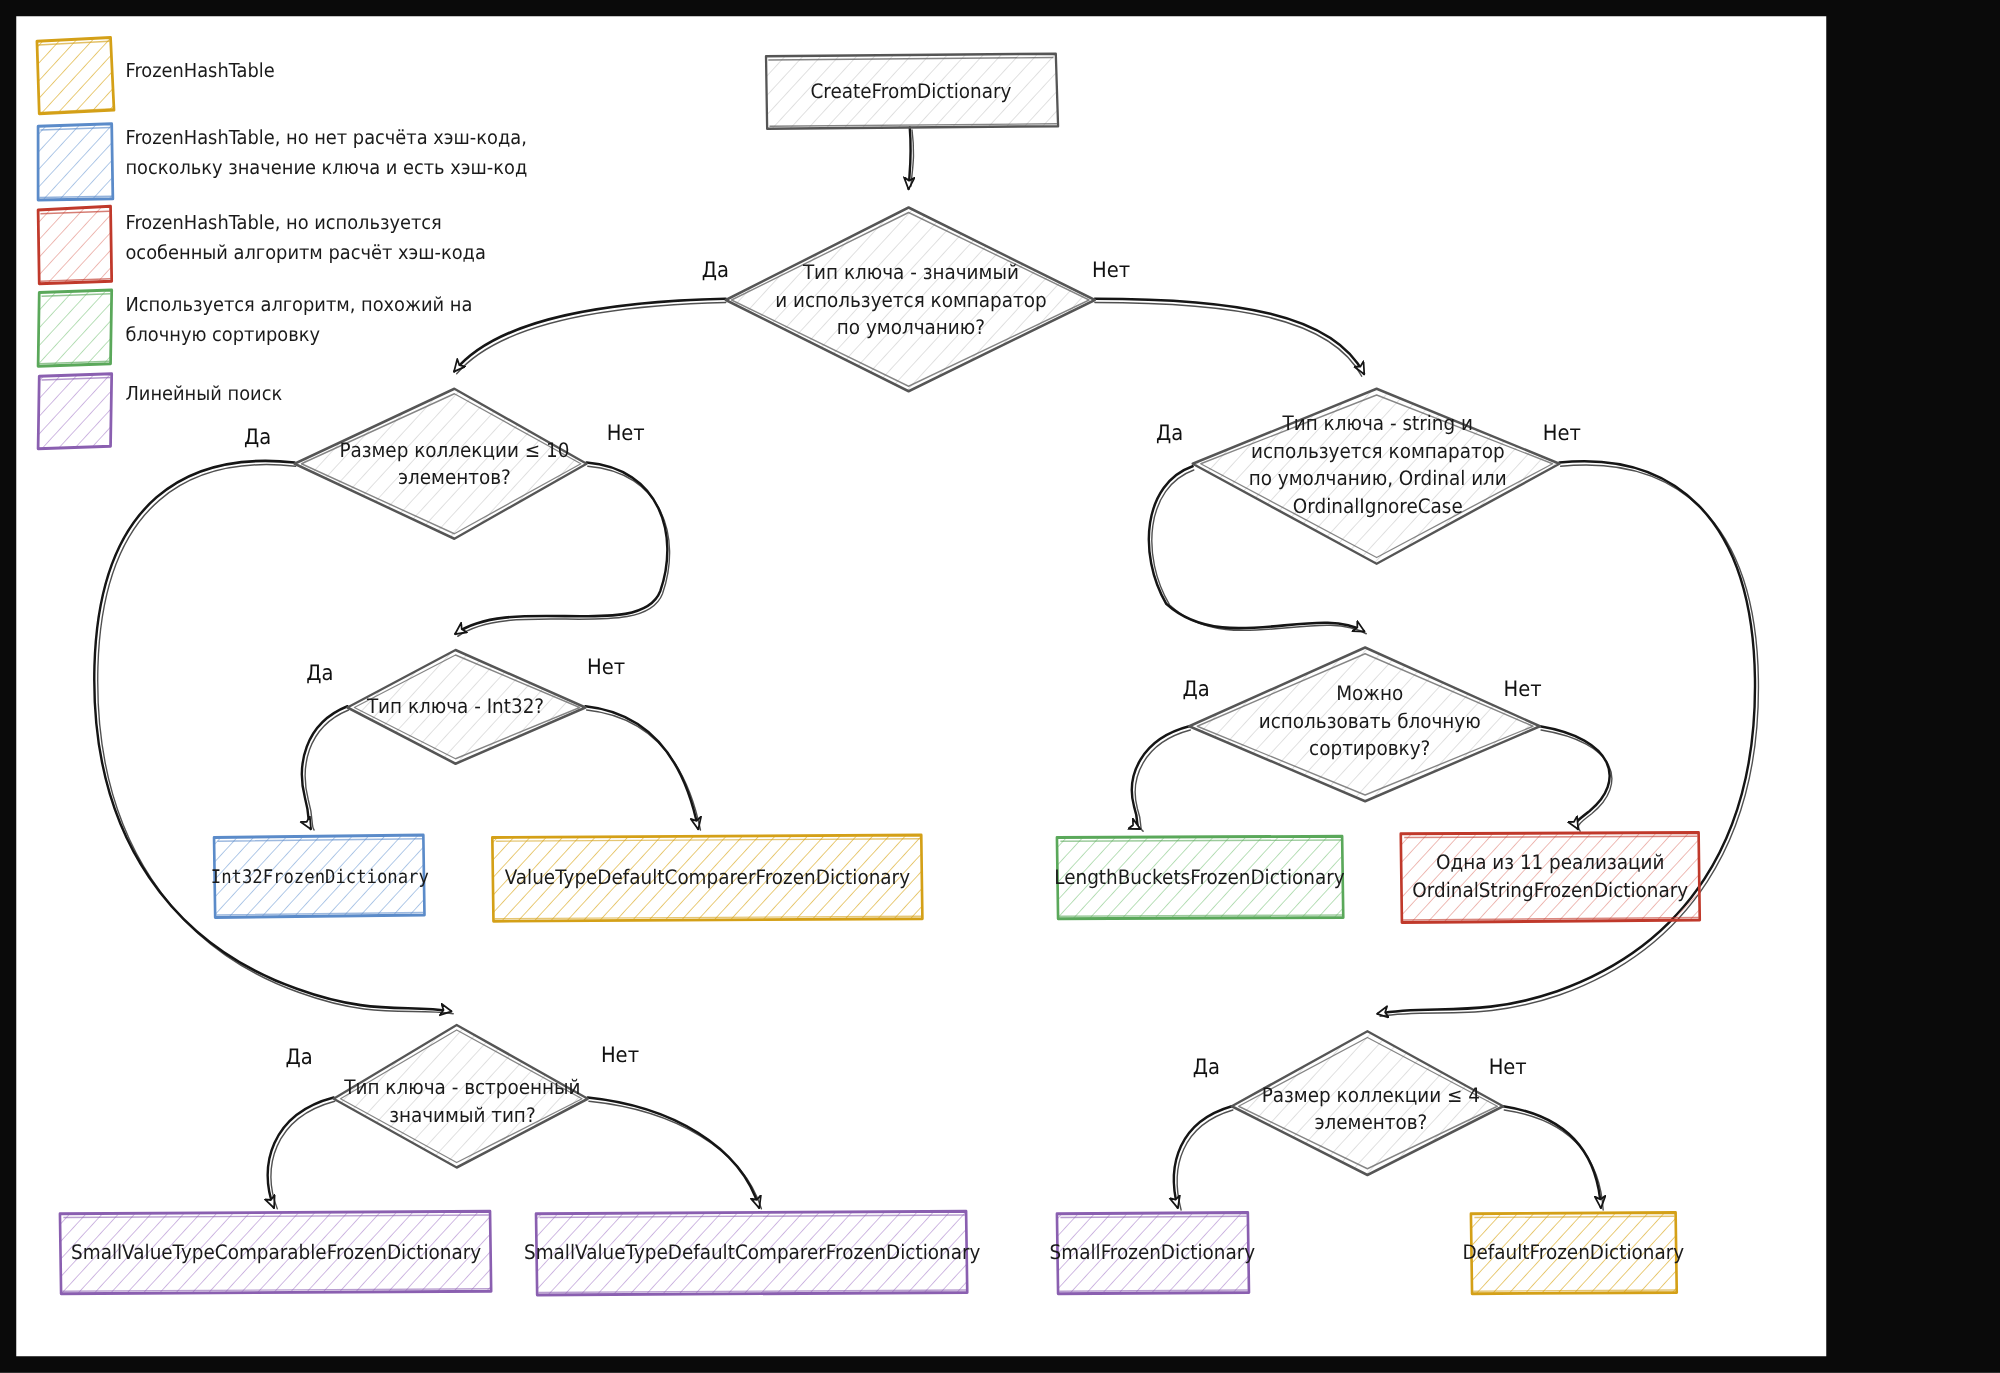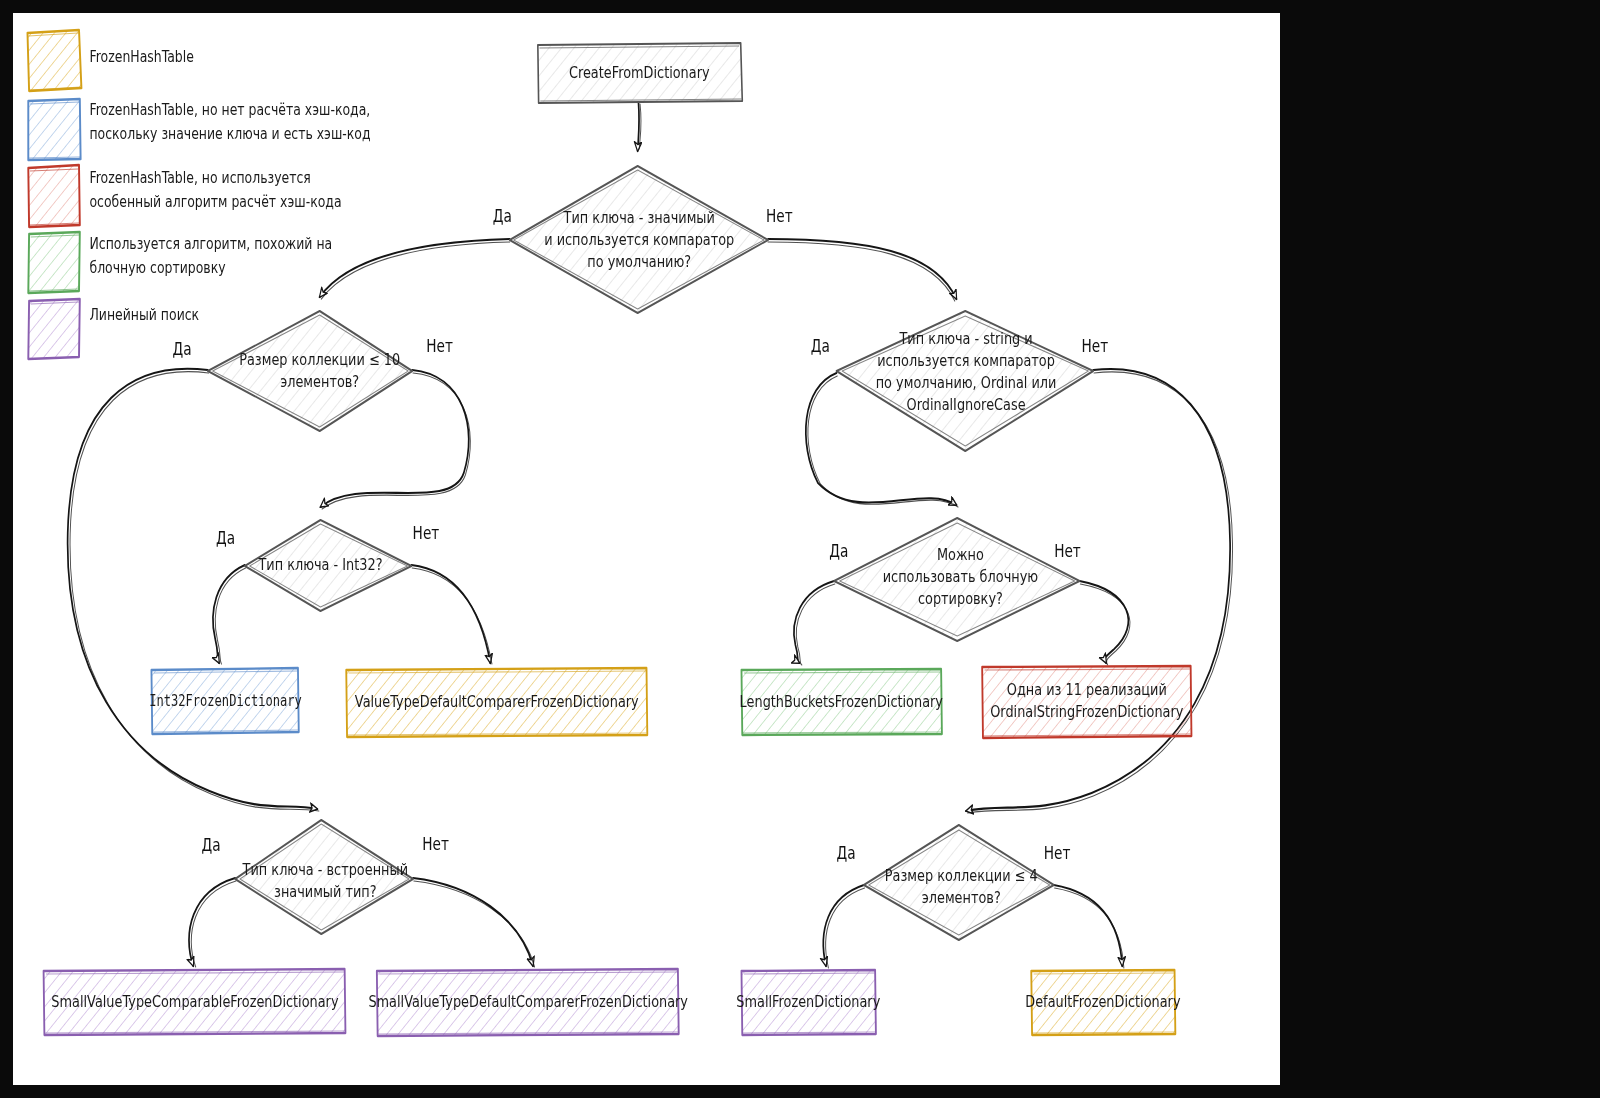--- a/index.html
+++ b/index.html
@@ -1,18 +1,18 @@
 <!DOCTYPE html>
 <html><head>
 <meta charset="utf-8">
 <style>
   html,body{margin:0;padding:0;background:#000;}
   #root{position:relative;width:1600px;height:1098px;background:#0a0a0a;overflow:hidden;
         font-family:"DejaVu Sans", sans-serif;}
-  #canvas{position:absolute;left:13px;top:13px;width:1267px;height:1072px;background:#ffffff;}
+  #canvas{position:absolute;left:13px;top:13px;width:1448px;height:1072px;background:#ffffff;}
   svg{position:absolute;left:0;top:0;width:100%;height:100%;display:block;}
   .nd-text{font-family:"DejaVu Sans", sans-serif;font-size:16px;fill:#1a1a1a;
            text-anchor:middle;dominant-baseline:middle;}
   .nd-text.mono{font-family:"DejaVu Sans Mono", monospace;font-size:15px;}
   .lbl{font-family:"DejaVu Sans", sans-serif;font-size:17px;fill:#111;text-anchor:middle;}
   .leg-text{font-family:"DejaVu Sans", sans-serif;font-size:15.5px;fill:#1a1a1a;}
   .edge{fill:none;stroke:#151515;stroke-width:2.1;stroke-linecap:round;stroke-linejoin:round;}
   .edge2{fill:none;stroke:#151515;stroke-width:1.2;stroke-linecap:round;opacity:.75;}
   .dstroke{fill:none;stroke:#555;stroke-width:2;stroke-linejoin:round;}
   .dstroke2{fill:none;stroke:#666;stroke-width:1.1;stroke-linejoin:round;opacity:.8;}

